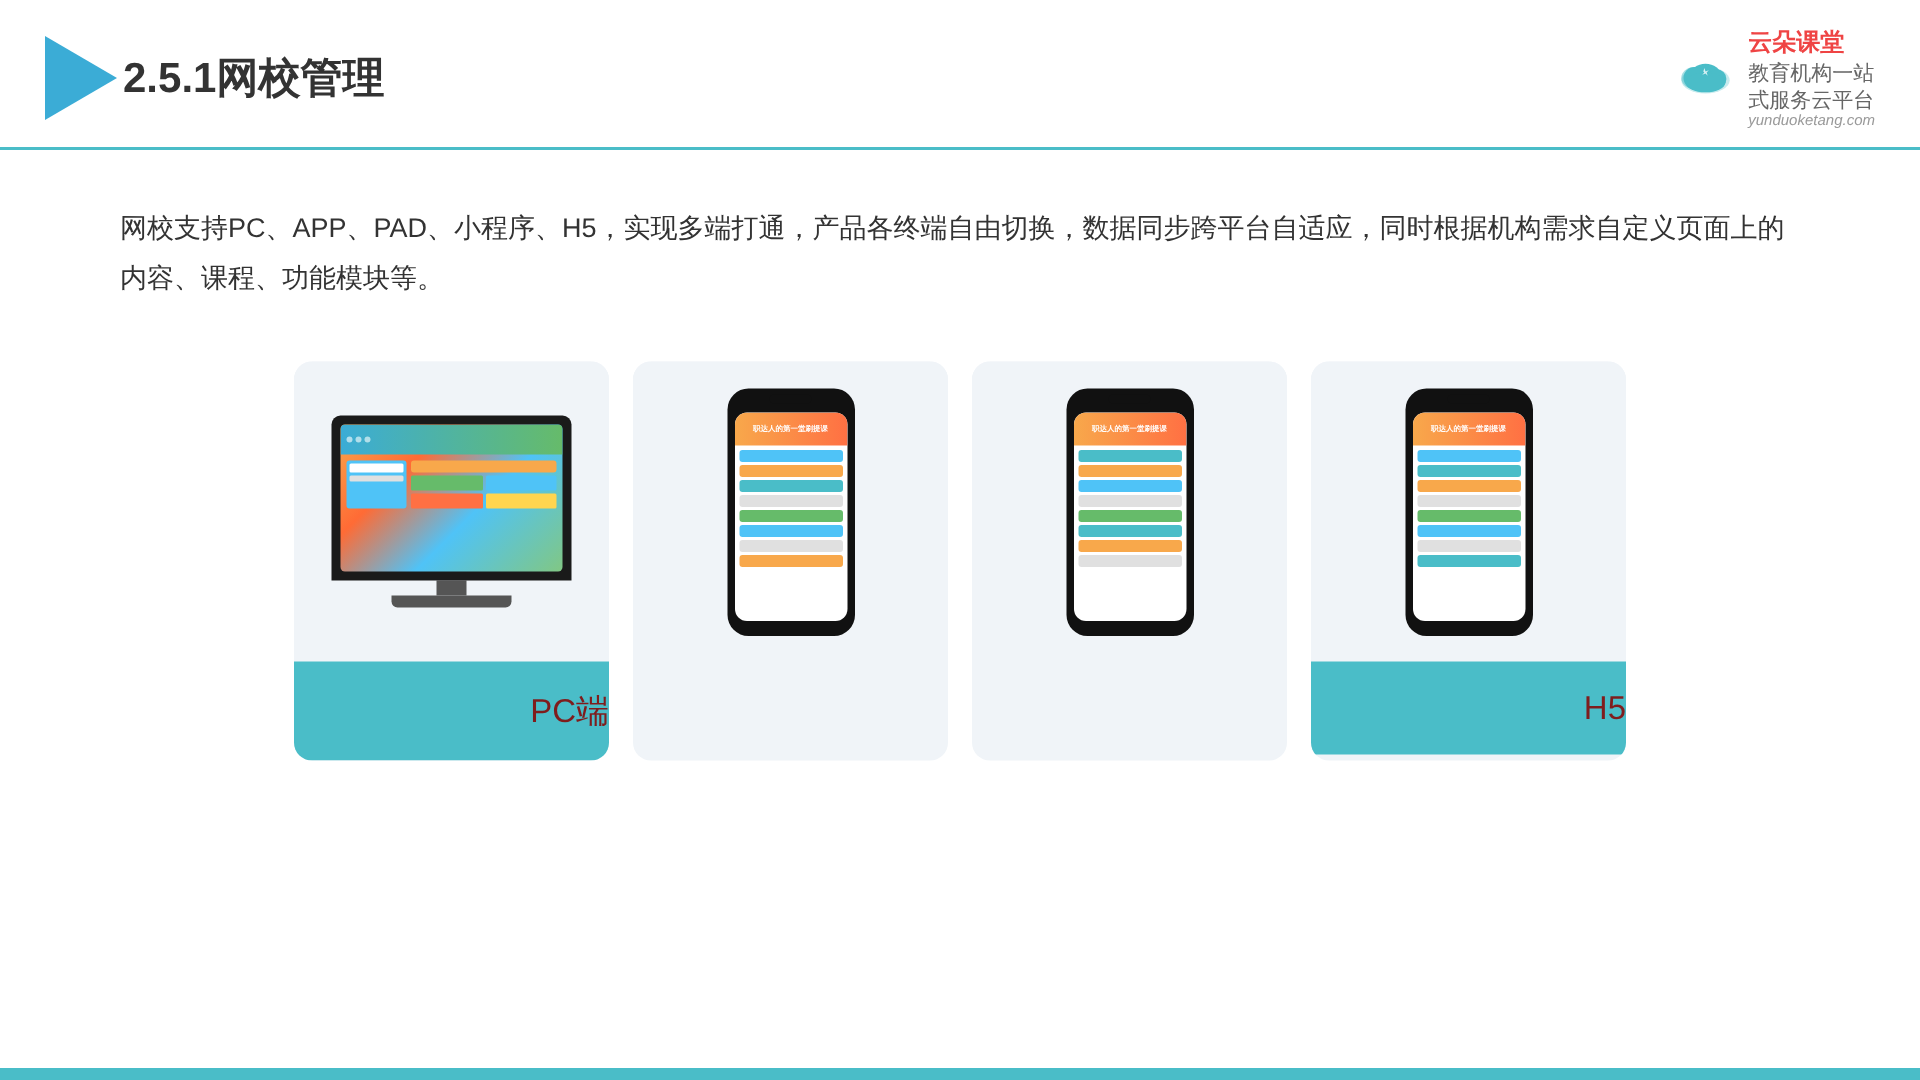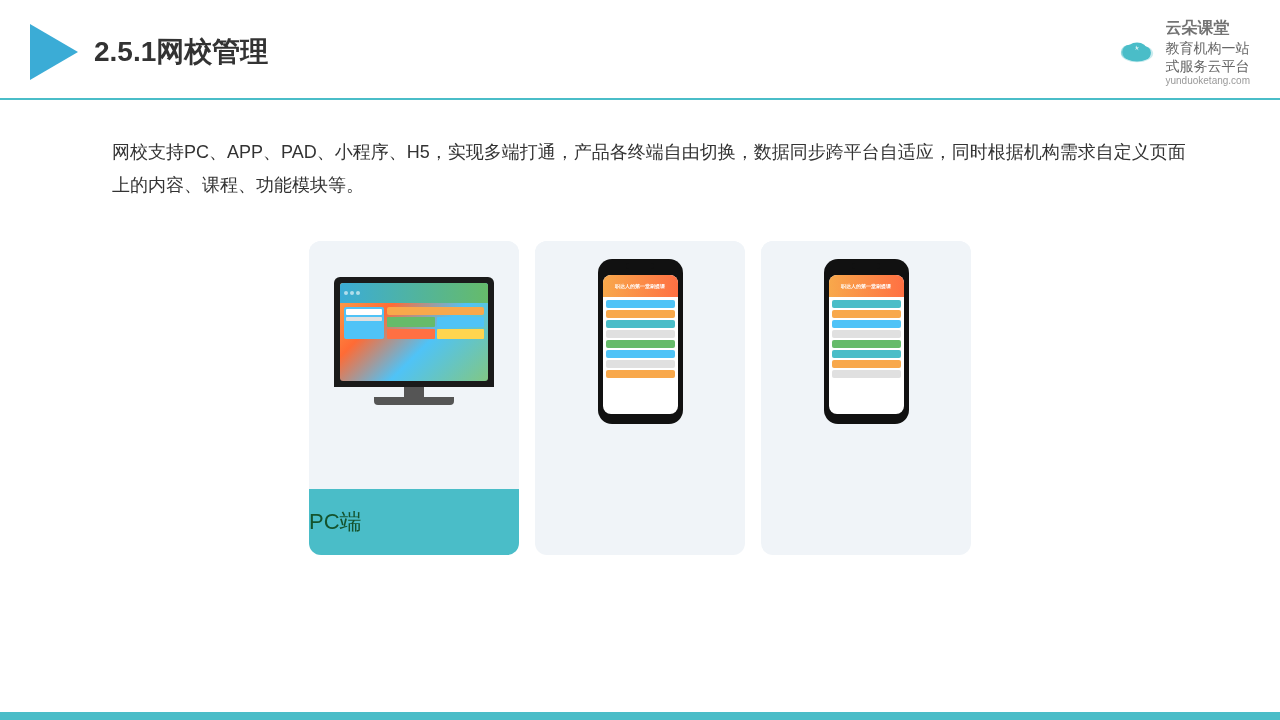--- a/index.html
+++ b/index.html
@@ -15,21 +15,21 @@
     .header {
       display: flex;
       align-items: center;
       justify-content: space-between;
       padding: 18px 30px 12px 30px;
       border-bottom: 2px solid #4ABDC8;
     }
     .header-left {
       display: flex;
       align-items: center;
-      gap: 16px;
+      gap: 4px;
     }
     .logo-triangle {
       width: 0;
       height: 0;
       border-top: 28px solid transparent;
       border-bottom: 28px solid transparent;
       border-left: 48px solid #3BACD6;
     }
     .page-title {
       font-size: 28px;
@@ -51,31 +51,32 @@
       height: 30px;
     }
     .brand-text-right {
       font-size: 14px;
       color: #666;
       line-height: 1.3;
       text-align: left;
     }
     .brand-name {
       font-size: 16px;
-      color: #737373;
+      color: #ef4444;
       font-weight: bold;
     }
     .brand-url {
       font-size: 10px;
       color: #999;
+      font-style: italic;
     }
 
     
     .description {
-      padding: 36px 80px 20px 112px;
+      padding: 36px 80px 20px 80px;
       font-size: 18px;
       color: #333;
       line-height: 1.8;
     }
 
     
     .cards-container {
       display: flex;
       gap: 16px;
       padding: 20px 60px 30px 60px;
@@ -254,26 +255,25 @@
     }
     .tablet-block.orange { background: #f8a84b; }
     .tablet-block.teal { background: #4ABDC8; }
     .tablet-block.green { background: #66BB6A; }
     .tablet-block.blue { background: #4fc3f7; }
 
     
     .card-label {
       width: 100%;
       background: #4ABDC8;
-      color: #14532d;
-      text-align: left;
+      color: #7f1d1d;
+      text-align: right;
       font-size: 22px;
       font-weight: 500;
       padding: 18px 0;
-      margin-top: 48px;
     }
 
     
     .bottom-bar {
       position: absolute;
       bottom: 0;
       left: 0;
       right: 0;
       height: 8px;
       background: #4ABDC8;
@@ -389,16 +389,39 @@
             <div class="phone-row green"></div>
             <div class="phone-row teal"></div>
             <div class="phone-row orange"></div>
             <div class="phone-row"></div>
           </div>
         </div>
       </div>
     </div>
   </div>
 
+  <div class="card">
+    <div class="card-image-area">
+      <div class="phone-mockup">
+        <div class="phone-notch"></div>
+        <div class="phone-screen">
+          <div class="phone-screen-header">
+            <span class="phone-screen-header-text">职达人的第一堂刷提课</span>
+          </div>
+          <div class="phone-screen-body">
+            <div class="phone-row blue"></div>
+            <div class="phone-row teal"></div>
+            <div class="phone-row orange"></div>
+            <div class="phone-row"></div>
+            <div class="phone-row green"></div>
+            <div class="phone-row blue"></div>
+            <div class="phone-row"></div>
+            <div class="phone-row teal"></div>
+          </div>
+        </div>
+      </div>
+    </div>
+    <div class="card-label">H5</div>
+  </div>
 
 </div>
 
 <div class="bottom-bar"></div>
 
 </body></html>

